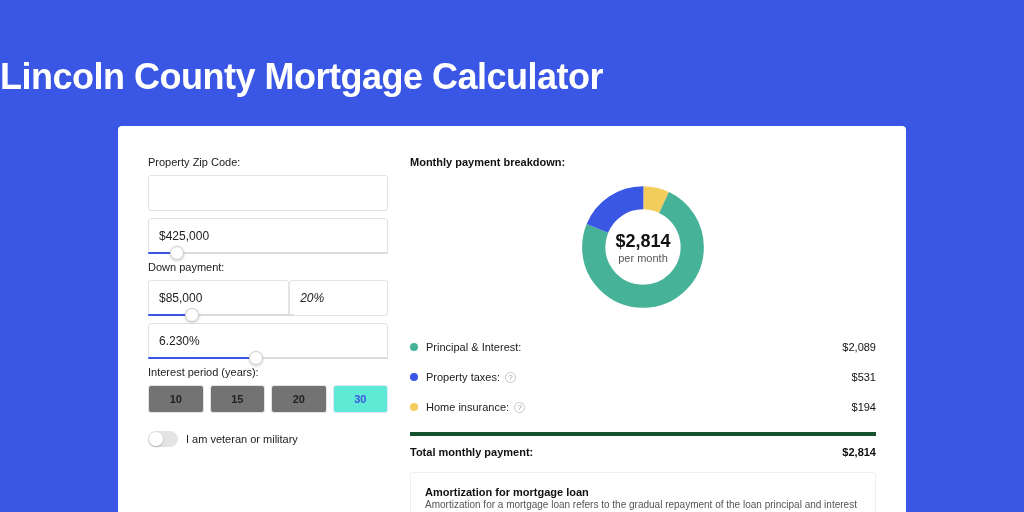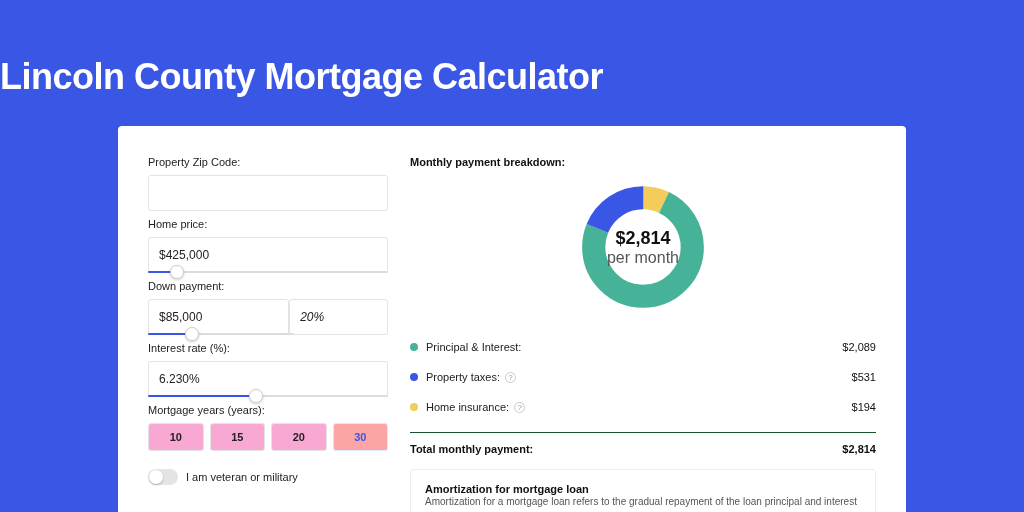--- a/index.html
+++ b/index.html
@@ -76,26 +76,26 @@
   }
   .period-row { display: flex; gap: 6px; }
   .period-btn {
     flex: 1;
     text-align: center;
     font-size: 11px;
     font-weight: 600;
     padding: 7px 0;
     border: 1px solid #e3e3e3;
     border-radius: 3px;
-    background: #f9a8d4;
+    background: #737373;
     color: #222;
     cursor: pointer;
   }
   .period-btn.selected {
-    background: #fca5a5;
+    background: #5eead4;
     color: #3a56e4;
     border-color: #dde5ff;
   }
   .toggle-row { display: flex; align-items: center; gap: 8px; margin-top: 18px; }
   .toggle {
     width: 30px; height: 16px;
     border-radius: 8px;
     background: #e4e4e4;
     position: relative;
     cursor: pointer;
@@ -123,21 +123,21 @@
   }
   .donut-center {
     position: absolute;
     inset: 0;
     display: flex;
     flex-direction: column;
     align-items: center;
     justify-content: center;
   }
   .donut-amount { font-size: 18px; font-weight: 700; color: #111; }
-  .donut-sub    { font-size: 16px; color: #555; }
+  .donut-sub    { font-size: 11px; color: #555; }
   .legend { margin-bottom: 10px; }
   .legend-row {
     display: flex;
     align-items: center;
     font-size: 11px;
     color: #222;
     padding: 9px 0;
   }
   .legend-row + .legend-row { border-top: 0; }
   .dot {
@@ -160,21 +160,21 @@
   .legend-value {
     margin-left: auto;
     color: #111;
   }
   .legend-total {
     display: flex;
     align-items: center;
     font-size: 11px;
     color: #111;
     font-weight: 700;
-    border-top: 1px solid #14532d;
+    border-top: 4px solid #14532d;
     padding-top: 10px;
   }
   .legend-total .legend-value { font-weight: 700; }
   .amort-box {
     border: 1px solid #eee;
     border-radius: 3px;
     padding: 13px 14px 0 14px;
     margin-top: 14px;
   }
   .amort-title {
@@ -196,51 +196,49 @@
 <div class="panel">
 
   <div class="col-left">
 
     <div class="field-group">
       <label class="field-label">Property Zip Code:</label>
       <input class="text-input" value="" style="">
     </div>
 
     <div class="field-group">
-      <label class="field-label">Home price:</label>
       <input class="text-input" value="$425,000" style="">
       <div class="slider-track">
         <div class="slider-fill" style="width:12%"></div>
         <div class="slider-thumb" style="left:calc(12% - 7px)"></div>
       </div>
     </div>
 
     <div class="field-group">
       <label class="field-label">Down payment:</label>
       <div class="row2">
         <input class="text-input" value="$85,000" style="">
         <input class="text-input" value="20%" style="">
       </div>
       <div class="slider-track" style="width:61%">
         <div class="slider-fill" style="width:30%"></div>
         <div class="slider-thumb" style="left:calc(30% - 7px)"></div>
       </div>
     </div>
 
     <div class="field-group">
-      <label class="field-label">Interest rate (%):</label>
       <input class="text-input" value="6.230%" style="">
       <div class="slider-track">
         <div class="slider-fill" style="width:45%"></div>
         <div class="slider-thumb" style="left:calc(45% - 7px)"></div>
       </div>
     </div>
 
     <div class="field-group">
-      <label class="field-label">Mortgage years (years):</label>
+      <label class="field-label">Interest period (years):</label>
       <div class="period-row">
           <div class="period-btn">10</div>
           <div class="period-btn">15</div>
           <div class="period-btn">20</div>
           <div class="period-btn selected">30</div>
         </div>
     </div>
 
     <div class="toggle-row">
       <div class="toggle">

